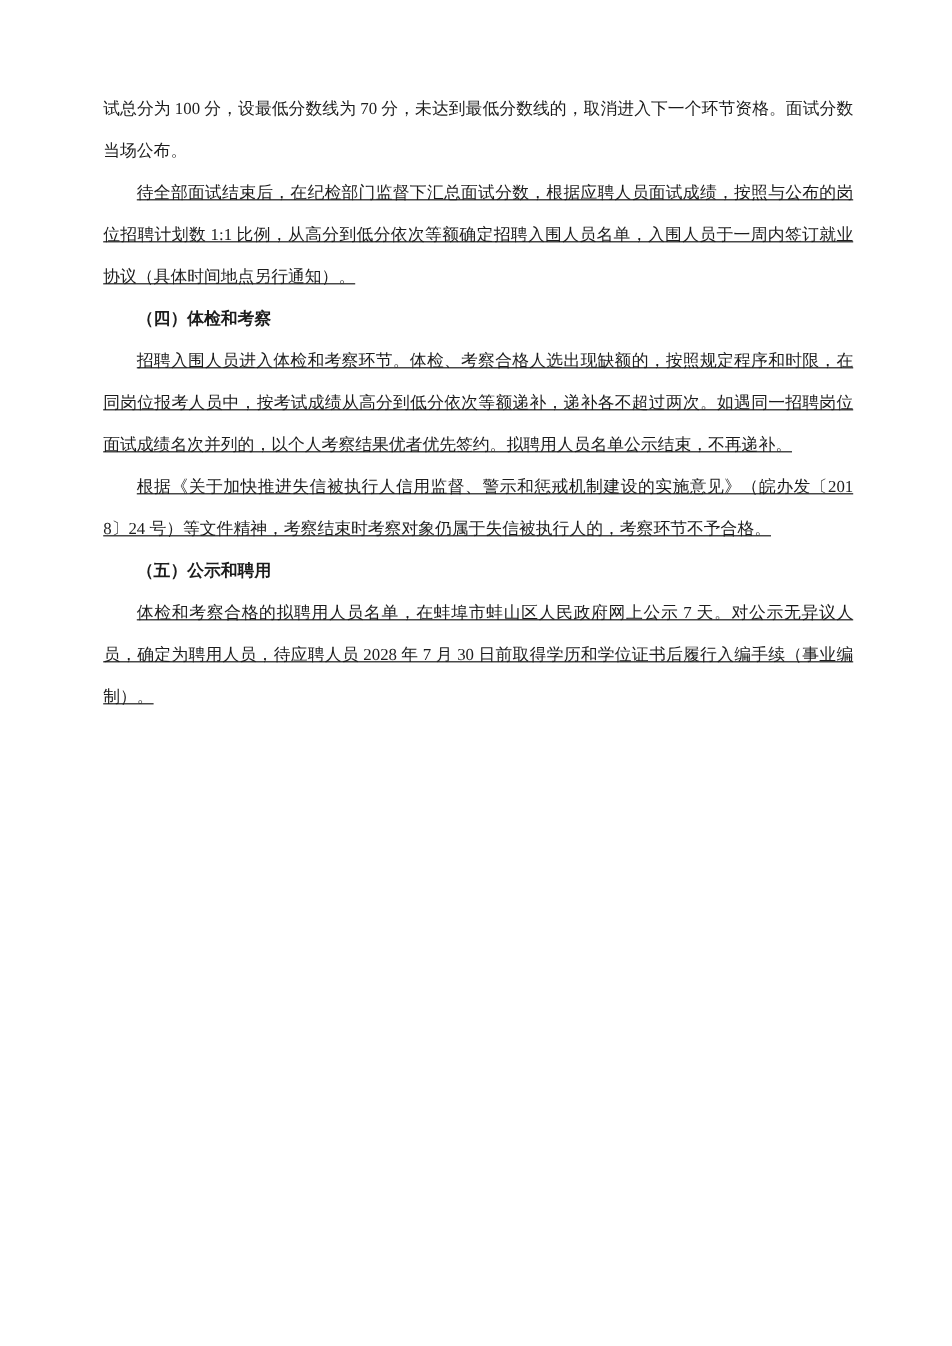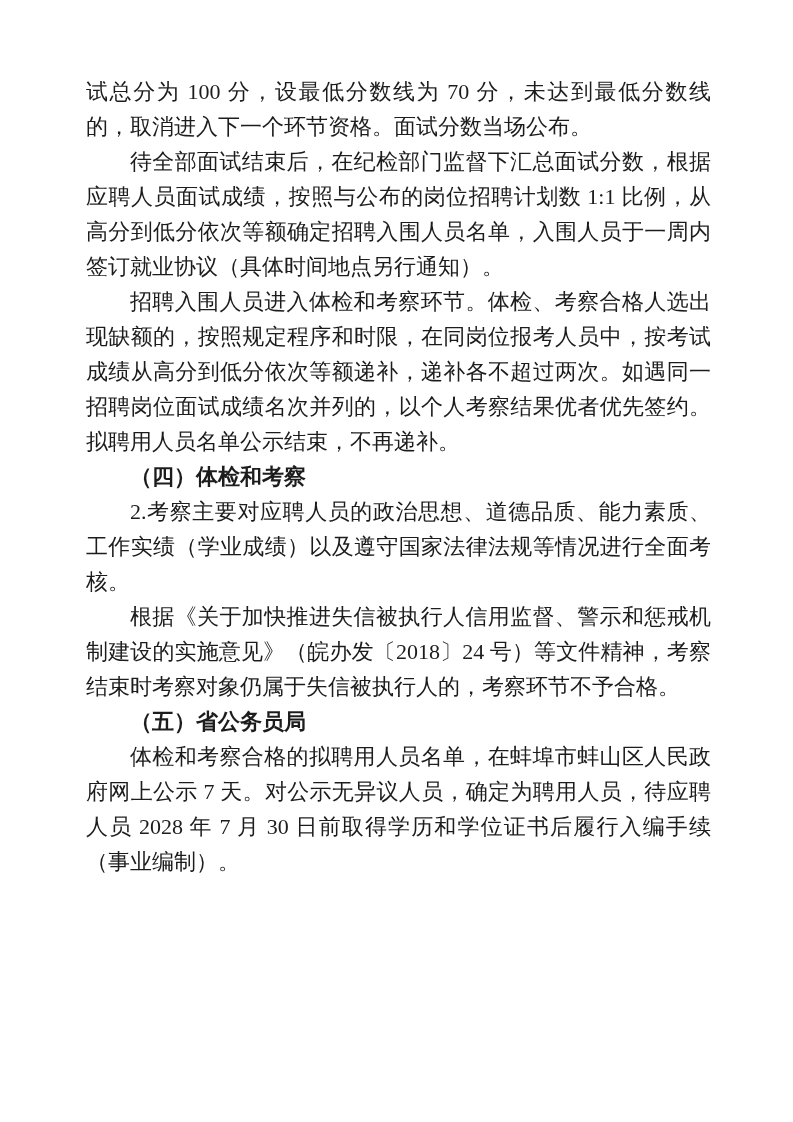--- a/index.html
+++ b/index.html
@@ -17,45 +17,45 @@
     padding: 74px 82px 0 86px;
     overflow: hidden;
     font-family: "Liberation Serif", "DejaVu Serif", serif;
   }
   .doc-body {
     width: 625px;
   }
   .para {
     margin: 0;
     padding: 0;
-    font-size: 22px;
+    font-size: 14px;
     line-height: 35px;
     color: #1c1c1c;
     text-align: justify;
     text-align-last: left;
     word-break: break-all;
   }
   .para.body {
     text-indent: 2em;
+    text-decoration: underline;
   }
   .para.body-noindent {
     text-indent: 0;
   }
   .para.heading {
     text-indent: 2em;
     font-weight: bold;
   }
 </style>
 </head>
 <body>
 
 <div class="page">
   <div class="doc-body">
       <p class="para body-noindent">试总分为 100 分，设最低分数线为 70 分，未达到最低分数线的，取消进入下一个环节资格。面试分数当场公布。</p>
       <p class="para body">待全部面试结束后，在纪检部门监督下汇总面试分数，根据应聘人员面试成绩，按照与公布的岗位招聘计划数 1:1 比例，从高分到低分依次等额确定招聘入围人员名单，入围人员于一周内签订就业协议（具体时间地点另行通知）。</p>
+      <p class="para heading">（四）体检和考察</p>
       <p class="para body">招聘入围人员进入体检和考察环节。体检、考察合格人选出现缺额的，按照规定程序和时限，在同岗位报考人员中，按考试成绩从高分到低分依次等额递补，递补各不超过两次。如遇同一招聘岗位面试成绩名次并列的，以个人考察结果优者优先签约。拟聘用人员名单公示结束，不再递补。</p>
-      <p class="para heading">（四）体检和考察</p>
-      <p class="para body">2.考察主要对应聘人员的政治思想、道德品质、能力素质、工作实绩（学业成绩）以及遵守国家法律法规等情况进行全面考核。</p>
       <p class="para body">根据《关于加快推进失信被执行人信用监督、警示和惩戒机制建设的实施意见》（皖办发〔2018〕24 号）等文件精神，考察结束时考察对象仍属于失信被执行人的，考察环节不予合格。</p>
-      <p class="para heading">（五）省公务员局</p>
+      <p class="para heading">（五）公示和聘用</p>
       <p class="para body">体检和考察合格的拟聘用人员名单，在蚌埠市蚌山区人民政府网上公示 7 天。对公示无异议人员，确定为聘用人员，待应聘人员 2028 年 7 月 30 日前取得学历和学位证书后履行入编手续（事业编制）。</p>
     </div>
 </div>
 
 </body></html>

